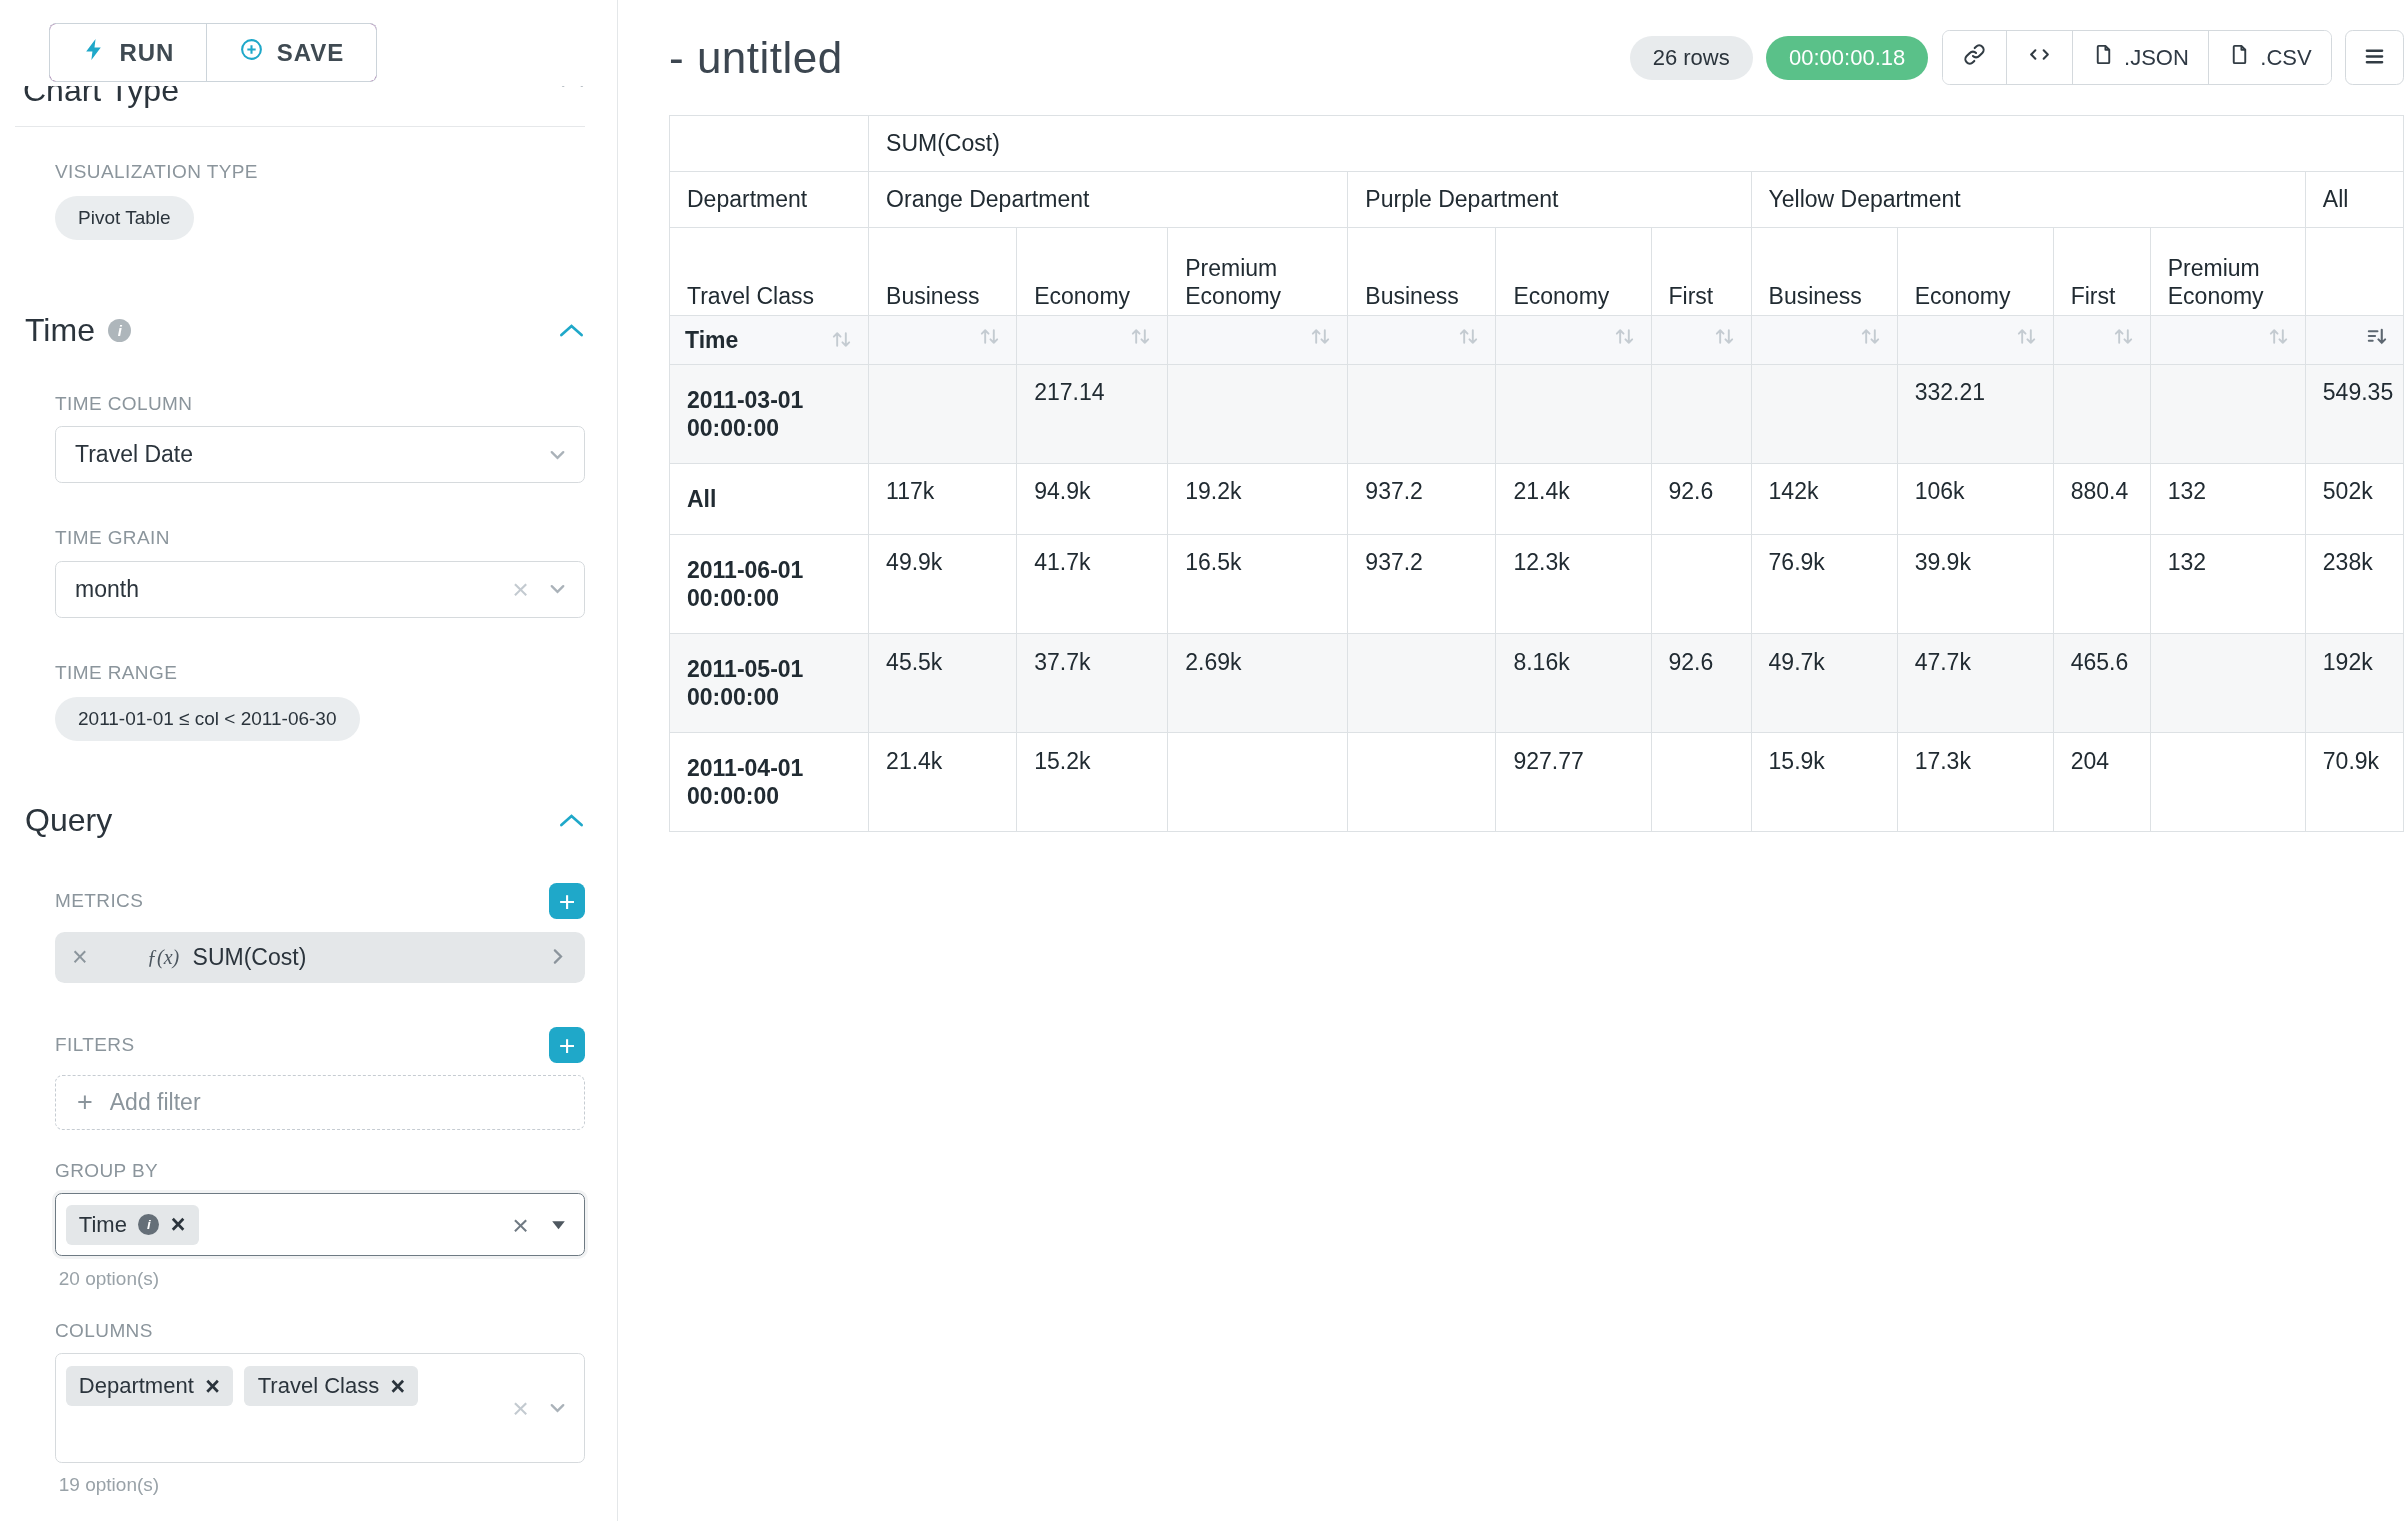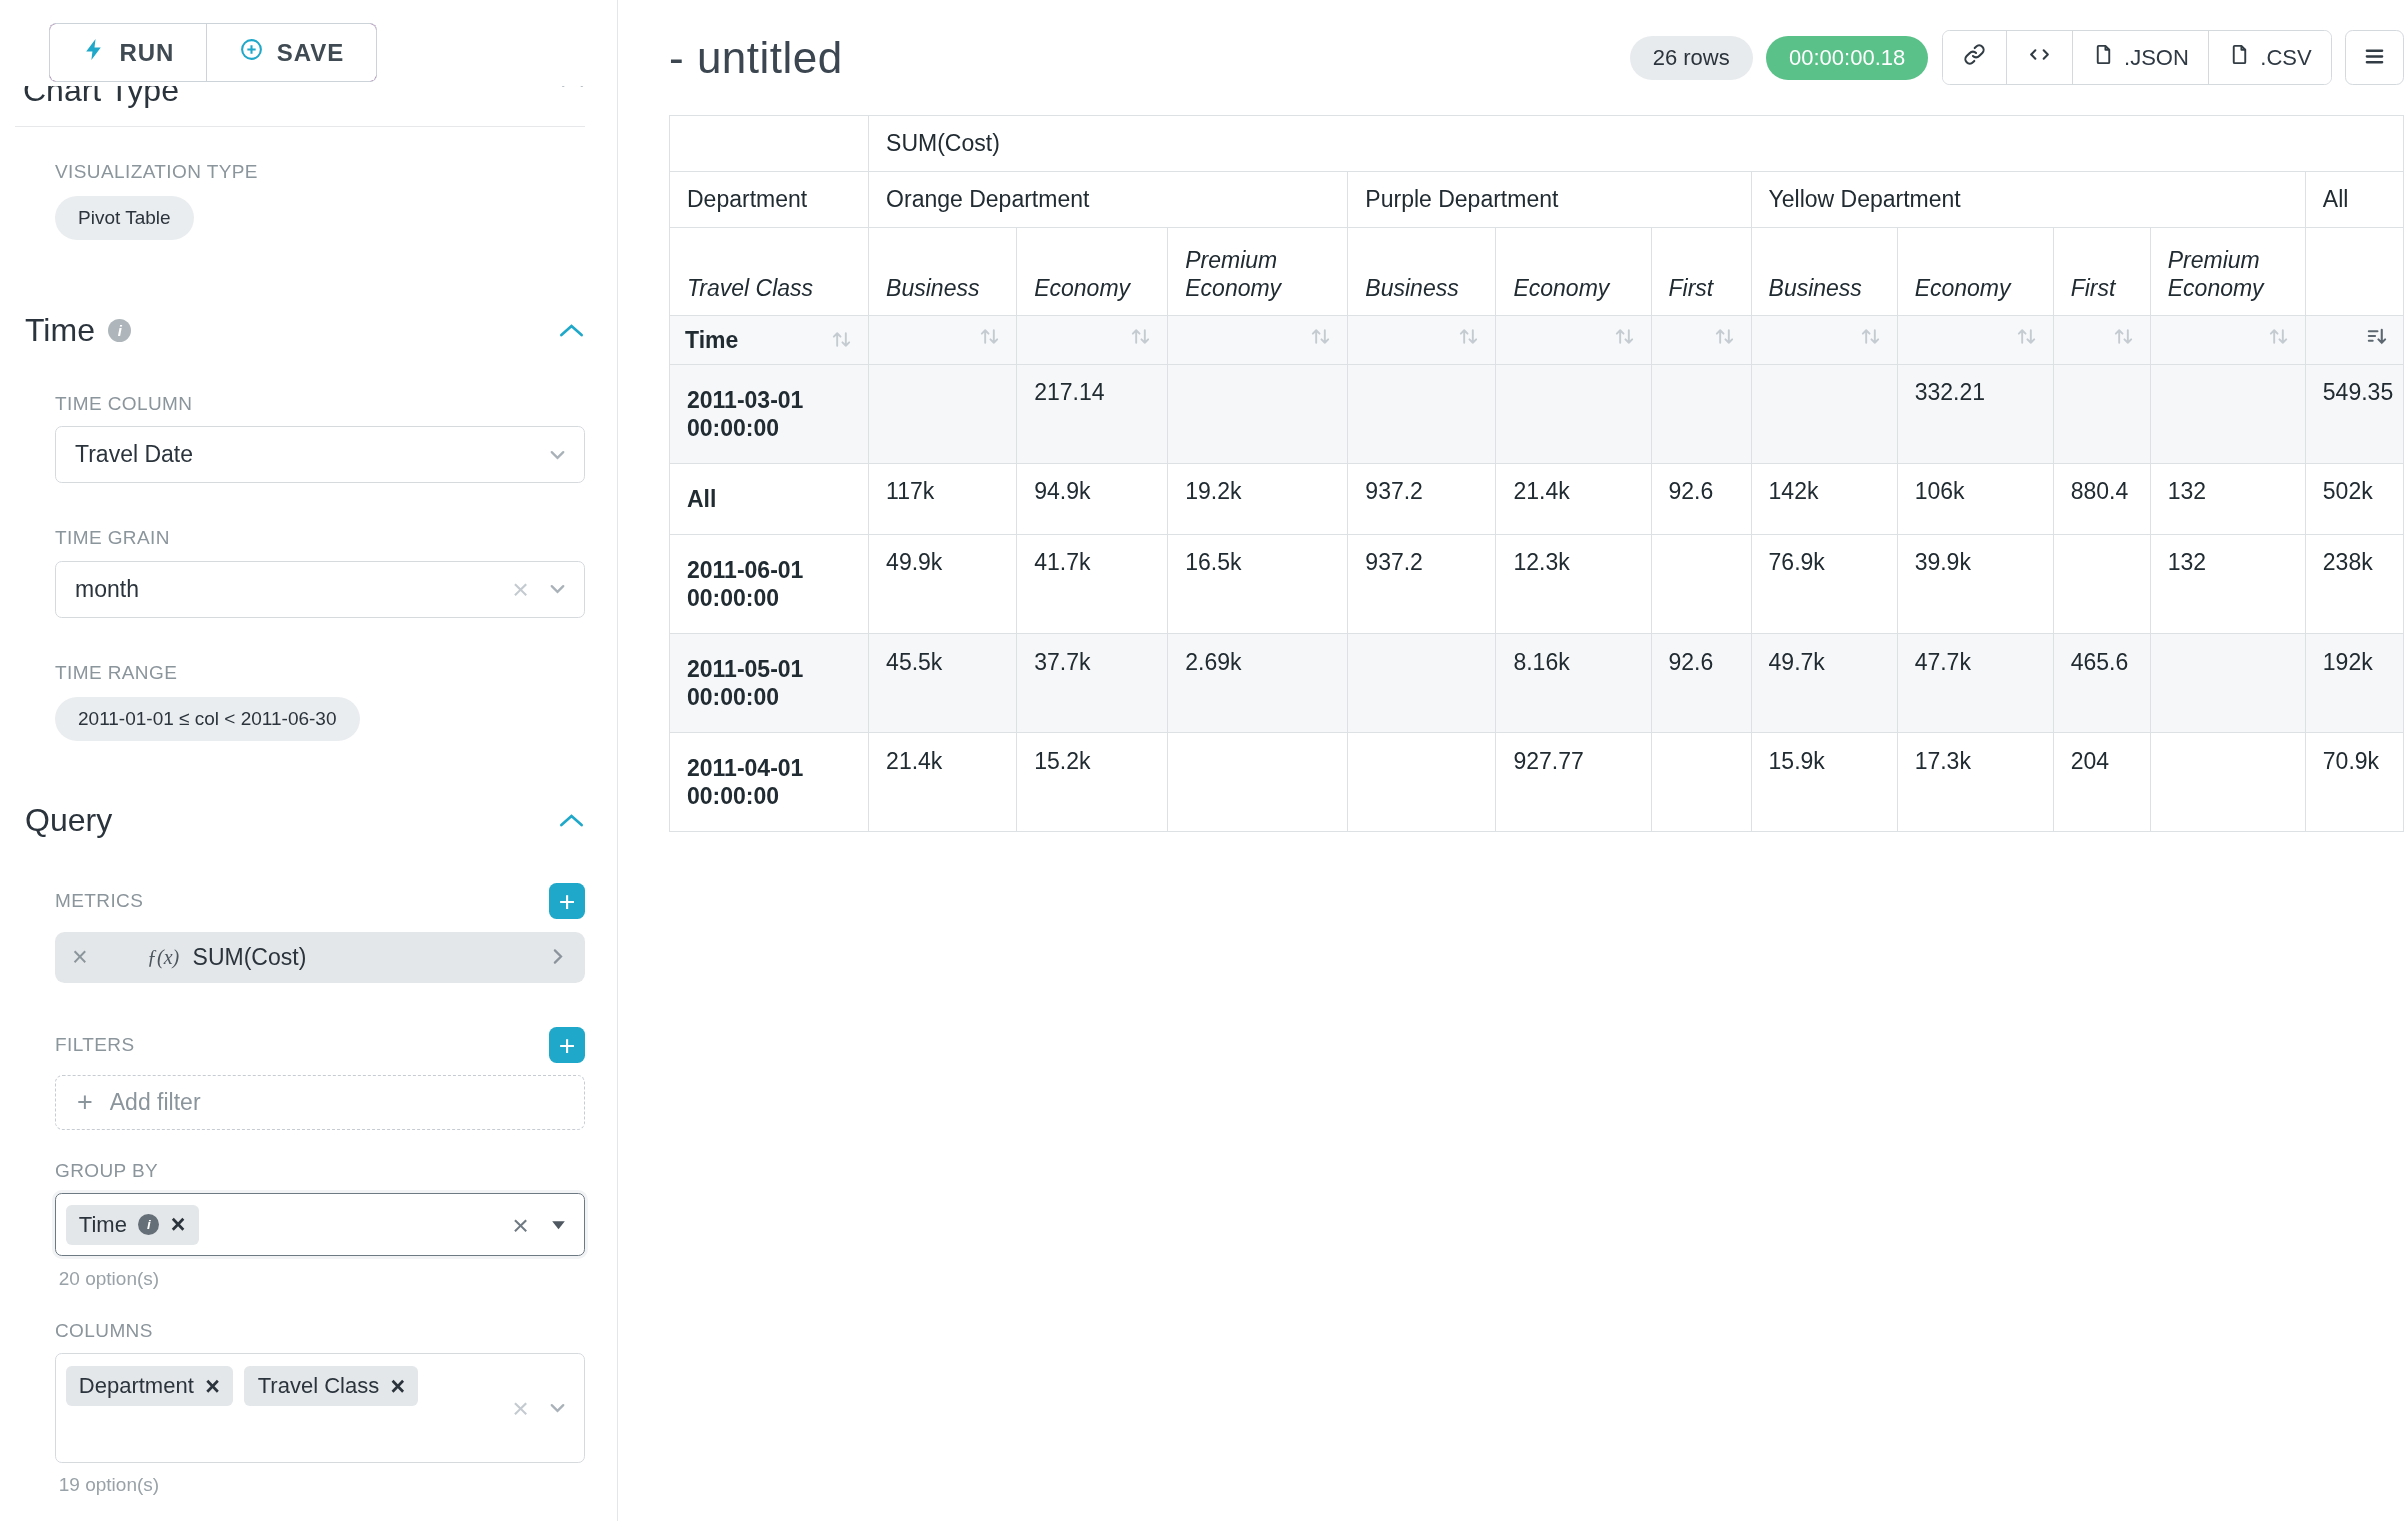--- a/index.html
+++ b/index.html
@@ -85,21 +85,21 @@
     border: none; border-left: 1px solid #d4d9dd; font-size: 22px; color: #2f3944; font-family: inherit; cursor: pointer; }
   .tool-btn:first-child { border-left: none; }
   .menu-btn { width: 59px; height: 55px; border: 1px solid #d4d9dd; border-radius: 7.6px; background: #fff;
     display: inline-flex; align-items: center; justify-content: center; cursor: pointer; }
 
   
   .pivot { border-collapse: collapse; table-layout: fixed; width: 1735px; margin-top: 27px; font-size: 23px; color: #212b32; }
   .pivot th, .pivot td { border: 1px solid #dde1e4; padding: 11.4px 17px; text-align: left;
     font-weight: 400; line-height: 1.22; overflow: hidden; }
   .pivot tr.h1 th, .pivot tr.h2 th { height: 56px; vertical-align: middle; }
-  .pivot tr.class-row th { height: 88px; vertical-align: bottom; padding-bottom: 13px; font-style: italic; }
+  .pivot tr.class-row th { height: 88px; vertical-align: bottom; padding-bottom: 5px; }
   .pivot tr.sort-row th { background: #f7f8fa; height: 49px; padding: 5.7px 15px; vertical-align: middle; }
   .pivot tr.sort-row th.sort-cell { text-align: right; cursor: pointer; }
   .flexrow { display: flex; align-items: center; justify-content: space-between; }
   .bold { font-weight: 700; }
   .pivot tbody th.row-label { font-weight: 700; vertical-align: top; padding: 21px 17px; margin-top: 8px; }
   .pivot tbody td { vertical-align: top; padding: 13.3px 17px; }
   .pivot tbody tr.striped th, .pivot tbody tr.striped td { background: #f6f7f8; }
   .sicon { display: inline-flex; }
 </style>
 </head>

